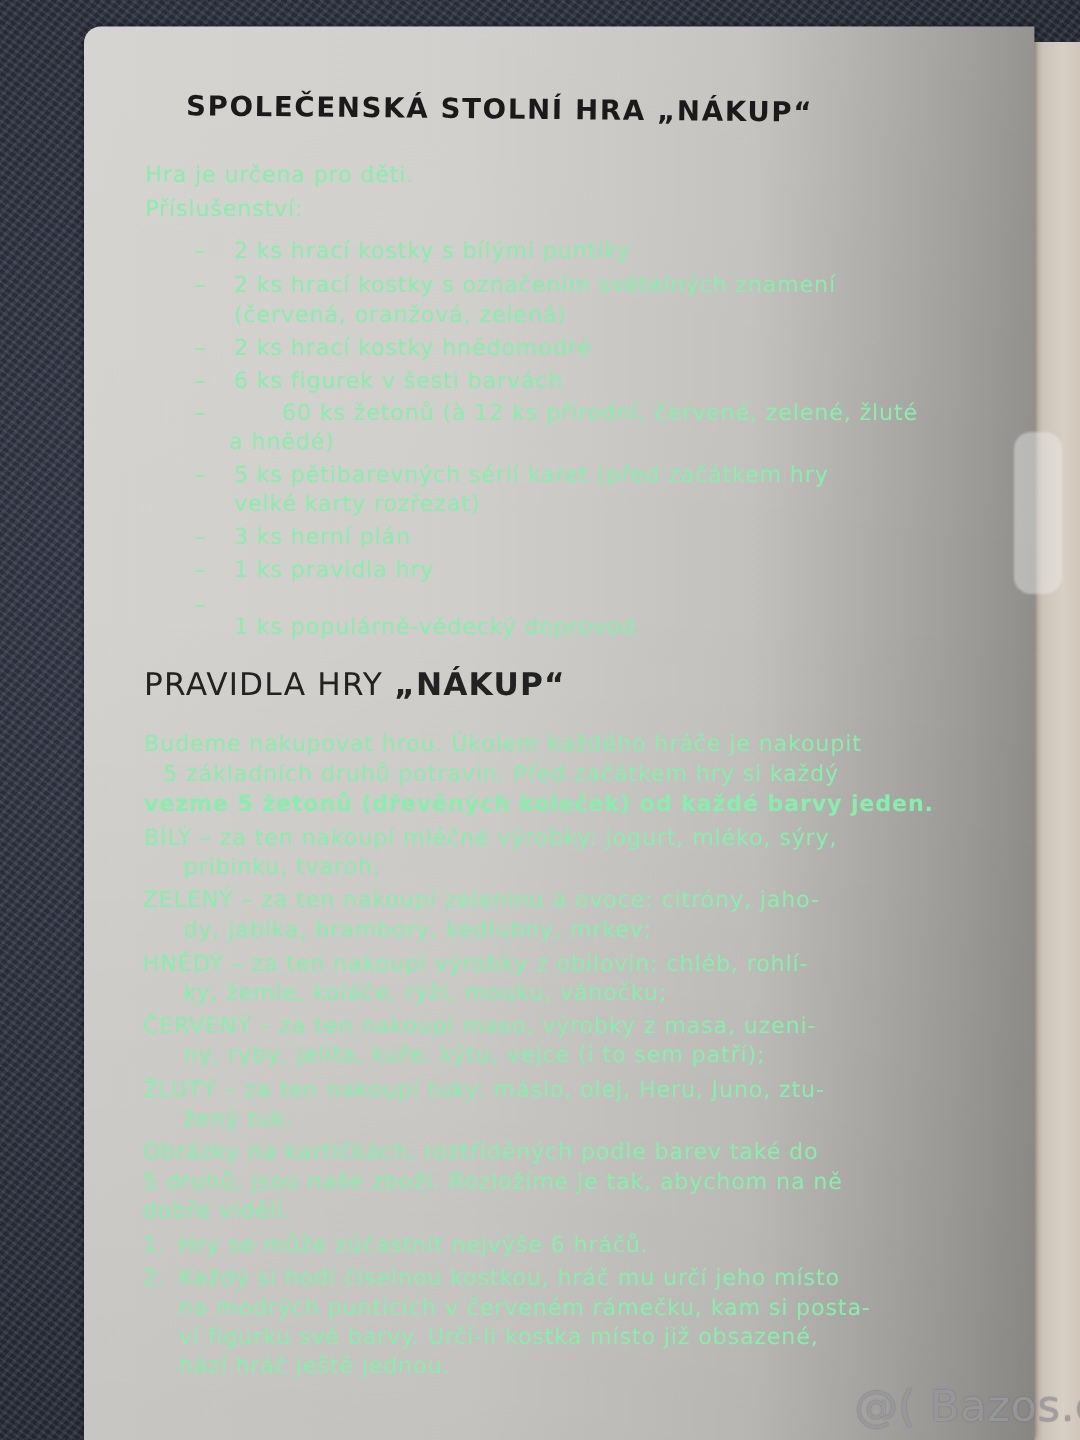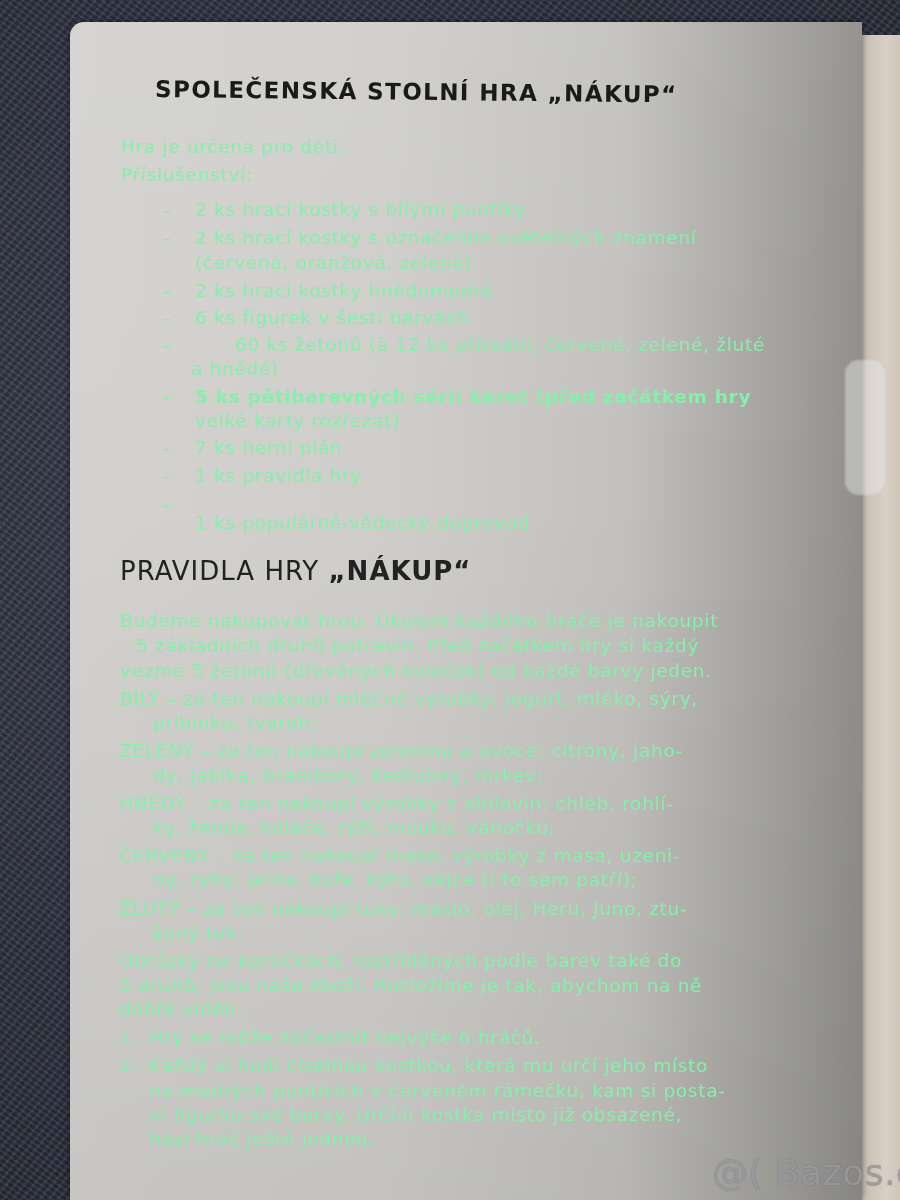--- a/index.html
+++ b/index.html
@@ -114,45 +114,45 @@
     <span class="line" style="left:162px;top:307px;">–</span>
     <span class="line" style="left:195px;top:307px;">6 ks figurek v šesti barvách</span>
   </div>
   <div>
     <span class="line" style="left:162px;top:334px;">–</span>
     <span class="line" style="left:195px;top:334px;margin-left:40px;">60 ks žetonů (à 12 ks přírodní, červené, zelené, žluté</span>
     <span class="line" style="left:191px;top:358px;">a hnědé)</span>
   </div>
   <div>
     <span class="line" style="left:162px;top:386px;">–</span>
-    <span class="line" style="left:195px;top:386px;font-weight:bold;">5 ks pětibarevných sérií karet (před začátkem hry</span>
+    <span class="line" style="left:195px;top:386px;">5 ks pětibarevných sérií karet (před začátkem hry</span>
     <span class="line" style="left:195px;top:410px;">velké karty rozřezat)</span>
   </div>
   <div>
     <span class="line" style="left:162px;top:437px;">–</span>
-    <span class="line" style="left:195px;top:437px;">7 ks herní plán</span>
+    <span class="line" style="left:195px;top:437px;">3 ks herní plán</span>
   </div>
   <div>
     <span class="line" style="left:162px;top:465px;">–</span>
     <span class="line" style="left:195px;top:465px;">1 ks pravidla hry</span>
   </div>
   <div>
     <span class="line" style="left:162px;top:494px;">–</span>
     <span class="line" style="left:195px;top:494px;margin-top:18px;">1 ks populárně-vědecký doprovod</span>
   </div>
 </div>
 
 <div class="h2">
   <span>PRAVIDLA HRY </span><b>„NÁKUP“</b>
 </div>
 
 <div>
   <span class="line" style="left:120px;top:610px;">Budeme nakupovat hrou. Úkolem každého hráče je nakoupit</span>
   <span class="line" style="left:136px;top:635px;">5 základních druhů potravin. Před začátkem hry si každý</span>
-  <span class="line" style="left:120px;top:660px;">vezme 5 žetonů (dřevěných koleček) od každé barvy jeden.</span>
+  <span class="line" style="left:120px;top:660px;font-weight:bold;">vezme 5 žetonů (dřevěných koleček) od každé barvy jeden.</span>
 </div>
 
 <div>
   <div>
     <span class="line" style="left:120px;top:688px;">BÍLÝ – za ten nakoupí mléčné výrobky: jogurt, mléko, sýry,</span>
     <span class="line" style="left:153px;top:712px;">pribinku, tvaroh;</span>
   </div>
   <div>
     <span class="line" style="left:119px;top:740px;">ZELENÝ – za ten nakoupí zeleninu a ovoce: citróny, jaho-</span>
     <span class="line" style="left:153px;top:765px;">dy, jablka, brambory, kedlubny, mrkev;</span>
@@ -177,20 +177,20 @@
   <span class="line" style="left:119px;top:999px;">dobře viděli.</span>
 </div>
 
 <div>
   <div>
     <span class="line" style="left:119px;top:1027px;">1.</span>
     <span class="line" style="left:149px;top:1027px;">Hry se může zúčastnit nejvýše 6 hráčů.</span>
   </div>
   <div>
     <span class="line" style="left:119px;top:1055px;">2.</span>
-    <span class="line" style="left:149px;top:1055px;">Každý si hodí číselnou kostkou, která mu určí jeho místo</span>
+    <span class="line" style="left:149px;top:1055px;">Každý si hodí číselnou kostkou, hráč mu určí jeho místo</span>
     <span class="line" style="left:149px;top:1080px;">na modrých puntících v červeném rámečku, kam si posta-</span>
     <span class="line" style="left:149px;top:1104px;">ví figurku své barvy. Určí-li kostka místo již obsazené,</span>
     <span class="line" style="left:149px;top:1128px;">hází hráč ještě jednou.</span>
   </div>
 </div>
 
 <div class="watermark">@( Bazos.cz</div>
 
 </body></html>

